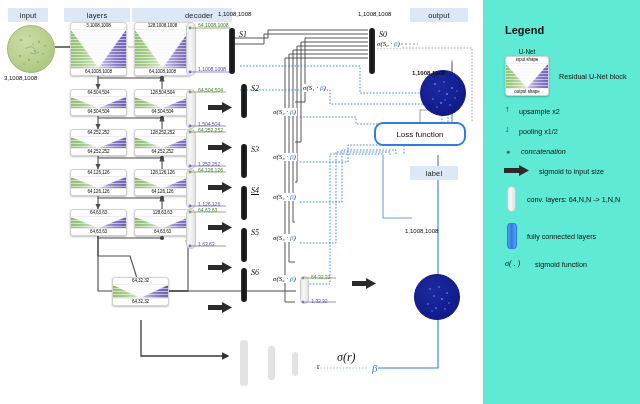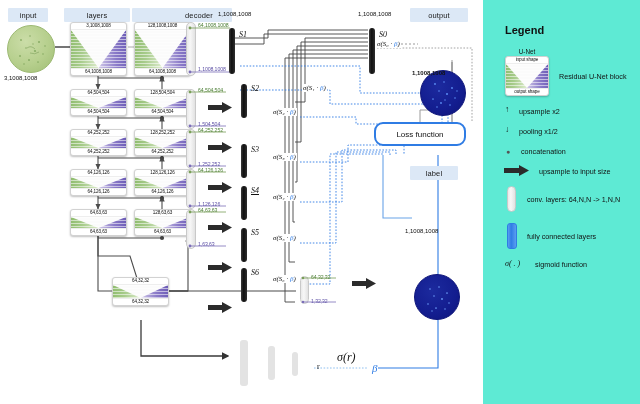--- a/index.html
+++ b/index.html
@@ -510,26 +510,26 @@
     </div>
     <div class="abs lg-txt" style="left:76px;top:72px;">Residual U-Net block</div>
 
     <div class="abs lg-sym" style="left:22px;top:104px;">↑</div>
     <div class="abs lg-txt" style="left:36px;top:107px;">upsample x2</div>
 
     <div class="abs lg-sym" style="left:22px;top:124px;">↓</div>
     <div class="abs lg-txt" style="left:36px;top:127px;">pooling x1/2</div>
 
     <div class="abs" style="left:23px;top:148px;font-size:7px;color:#555;">●</div>
-    <div class="abs lg-txt" style="left:38px;top:147px;">concatenation</div>
+    <div class="abs lg-txt" style="left:38px;top:147px;font-style:italic;">concatenation</div>
 
     <svg width="30" height="14" style="position:absolute;left:21px;top:164px;">
       <path d="M0,4 L15,4 L15,1 L25,6.5 L15,12 L15,9 L0,9 z" fill="#2b2b2b"></path>
     </svg>
-    <div class="abs lg-txt" style="left:56px;top:167px;">upsample to input size</div>
+    <div class="abs lg-txt" style="left:56px;top:167px;">sigmoid to input size</div>
 
     <div class="abs convpill" style="left:24px;top:186px;width:9px;height:26px;"></div>
     <div class="abs lg-txt" style="left:44px;top:195px;">conv. layers: 64,N,N -&gt; 1,N,N</div>
 
     <div class="abs fcbar" style="left:24px;top:223px;width:10px;height:26px;"></div>
     <div class="abs lg-txt" style="left:44px;top:232px;">fully connected layers</div>
 
     <div class="abs" style="left:22px;top:259px;font-size:8px;color:#111;font-family:'Liberation Serif',serif;font-style:italic;">σ( . )</div>
     <div class="abs lg-txt" style="left:52px;top:260px;">sigmoid function</div>
   </div>

